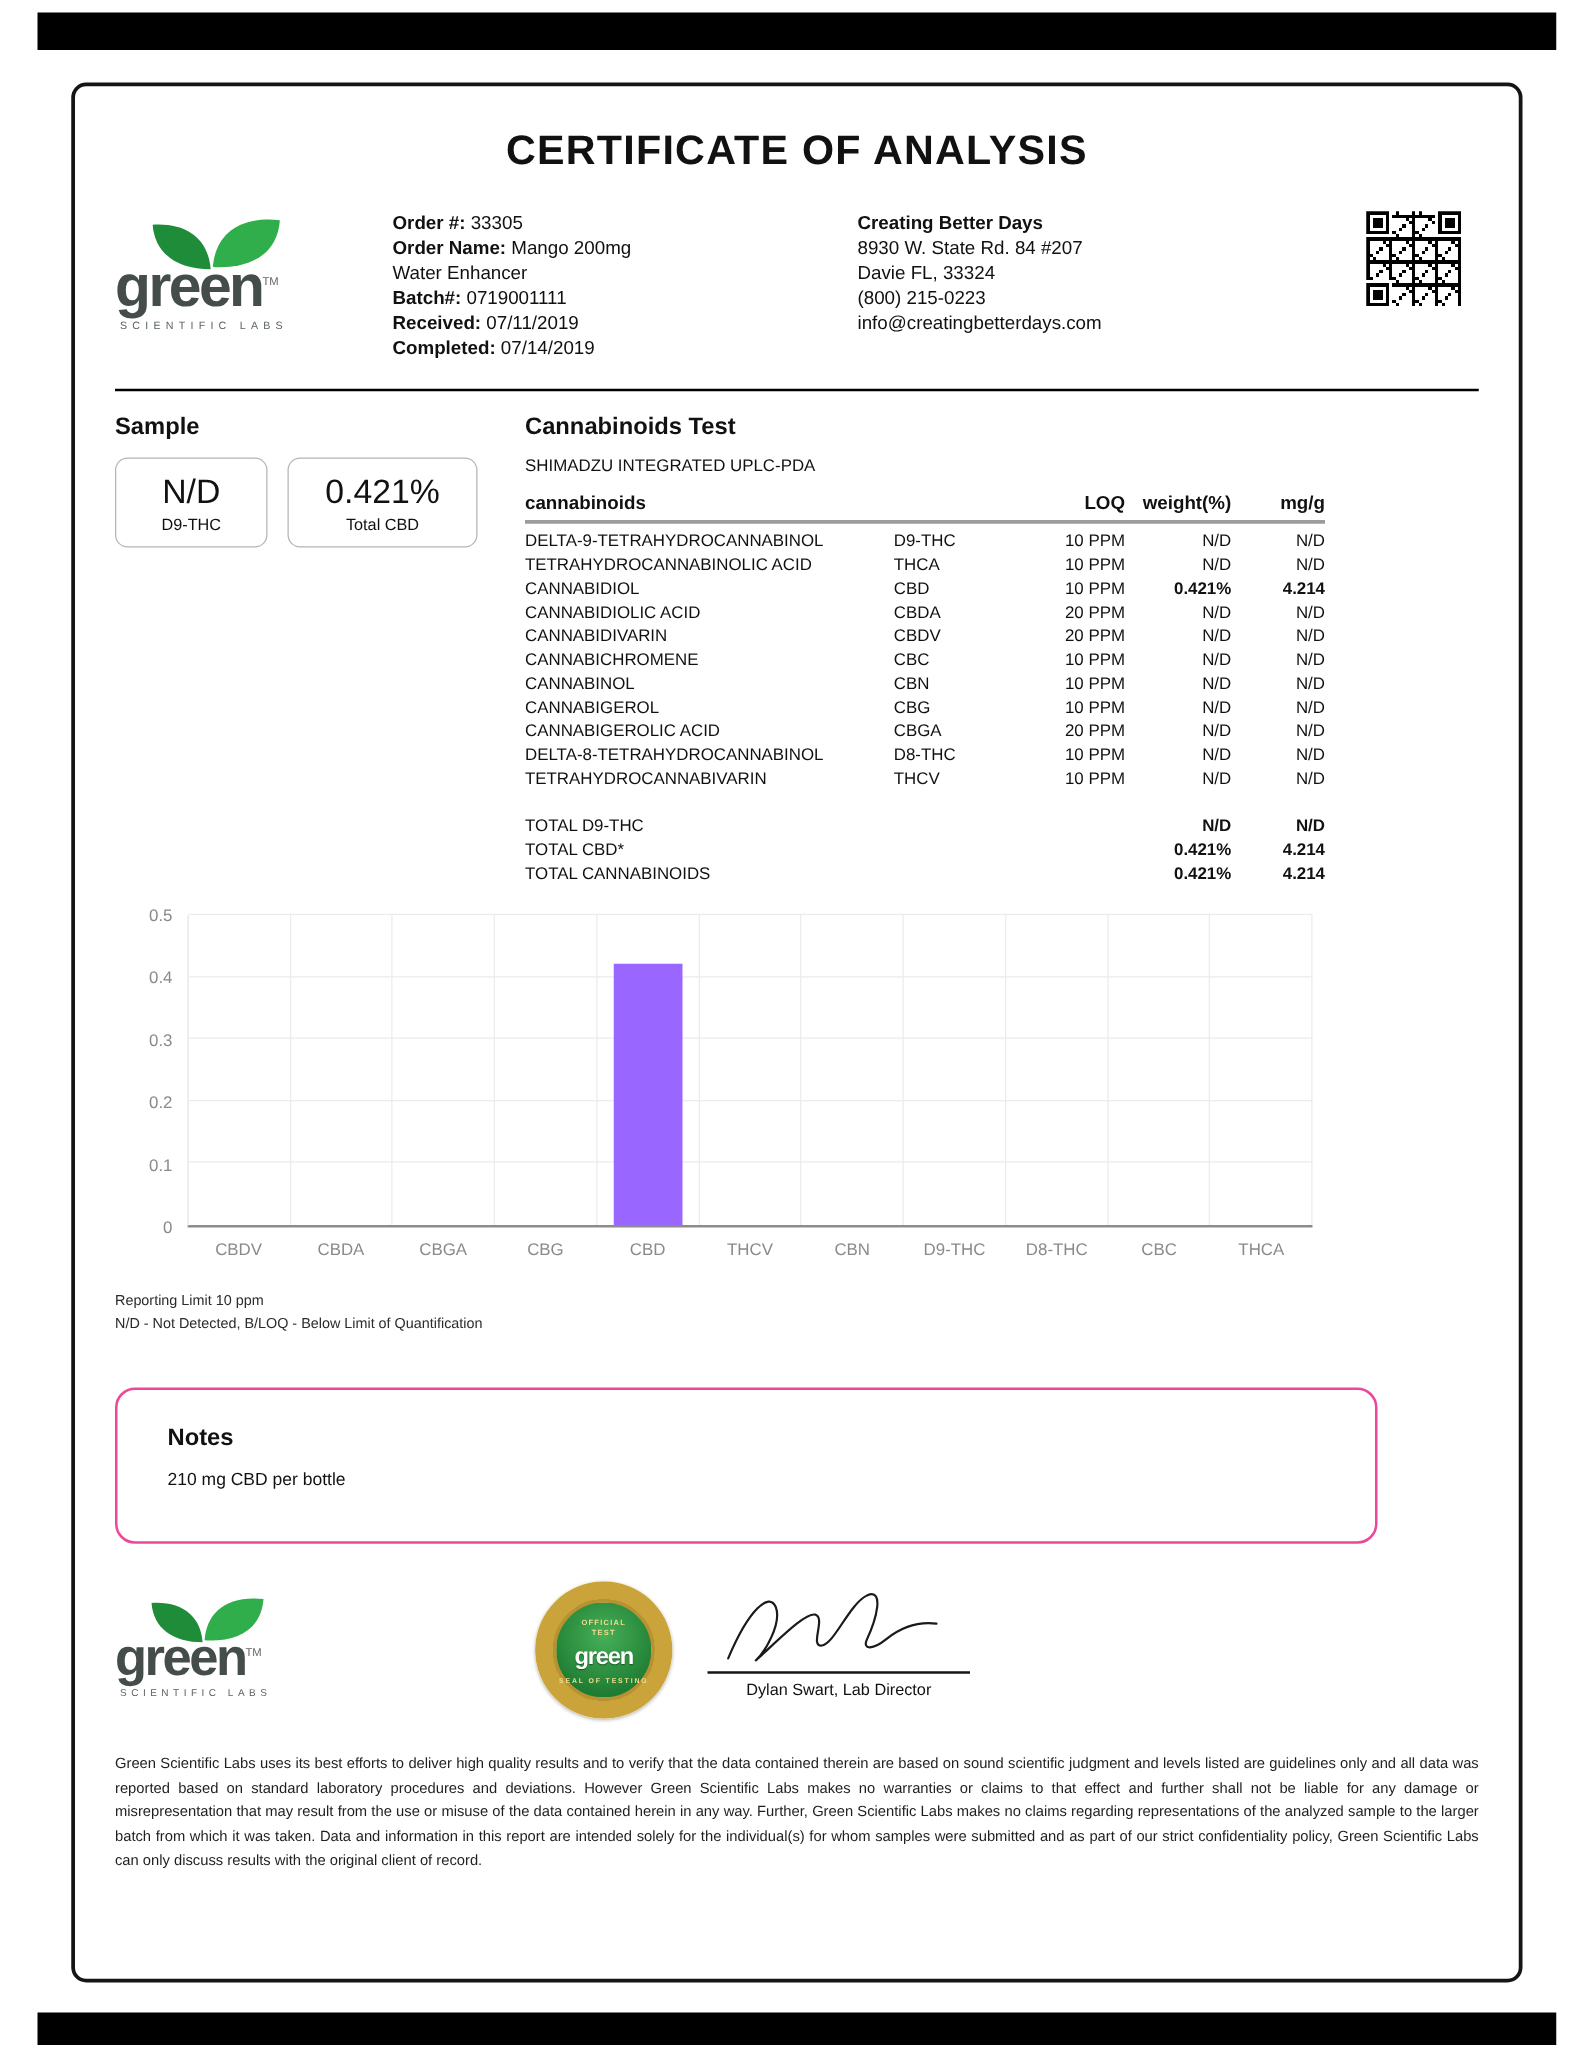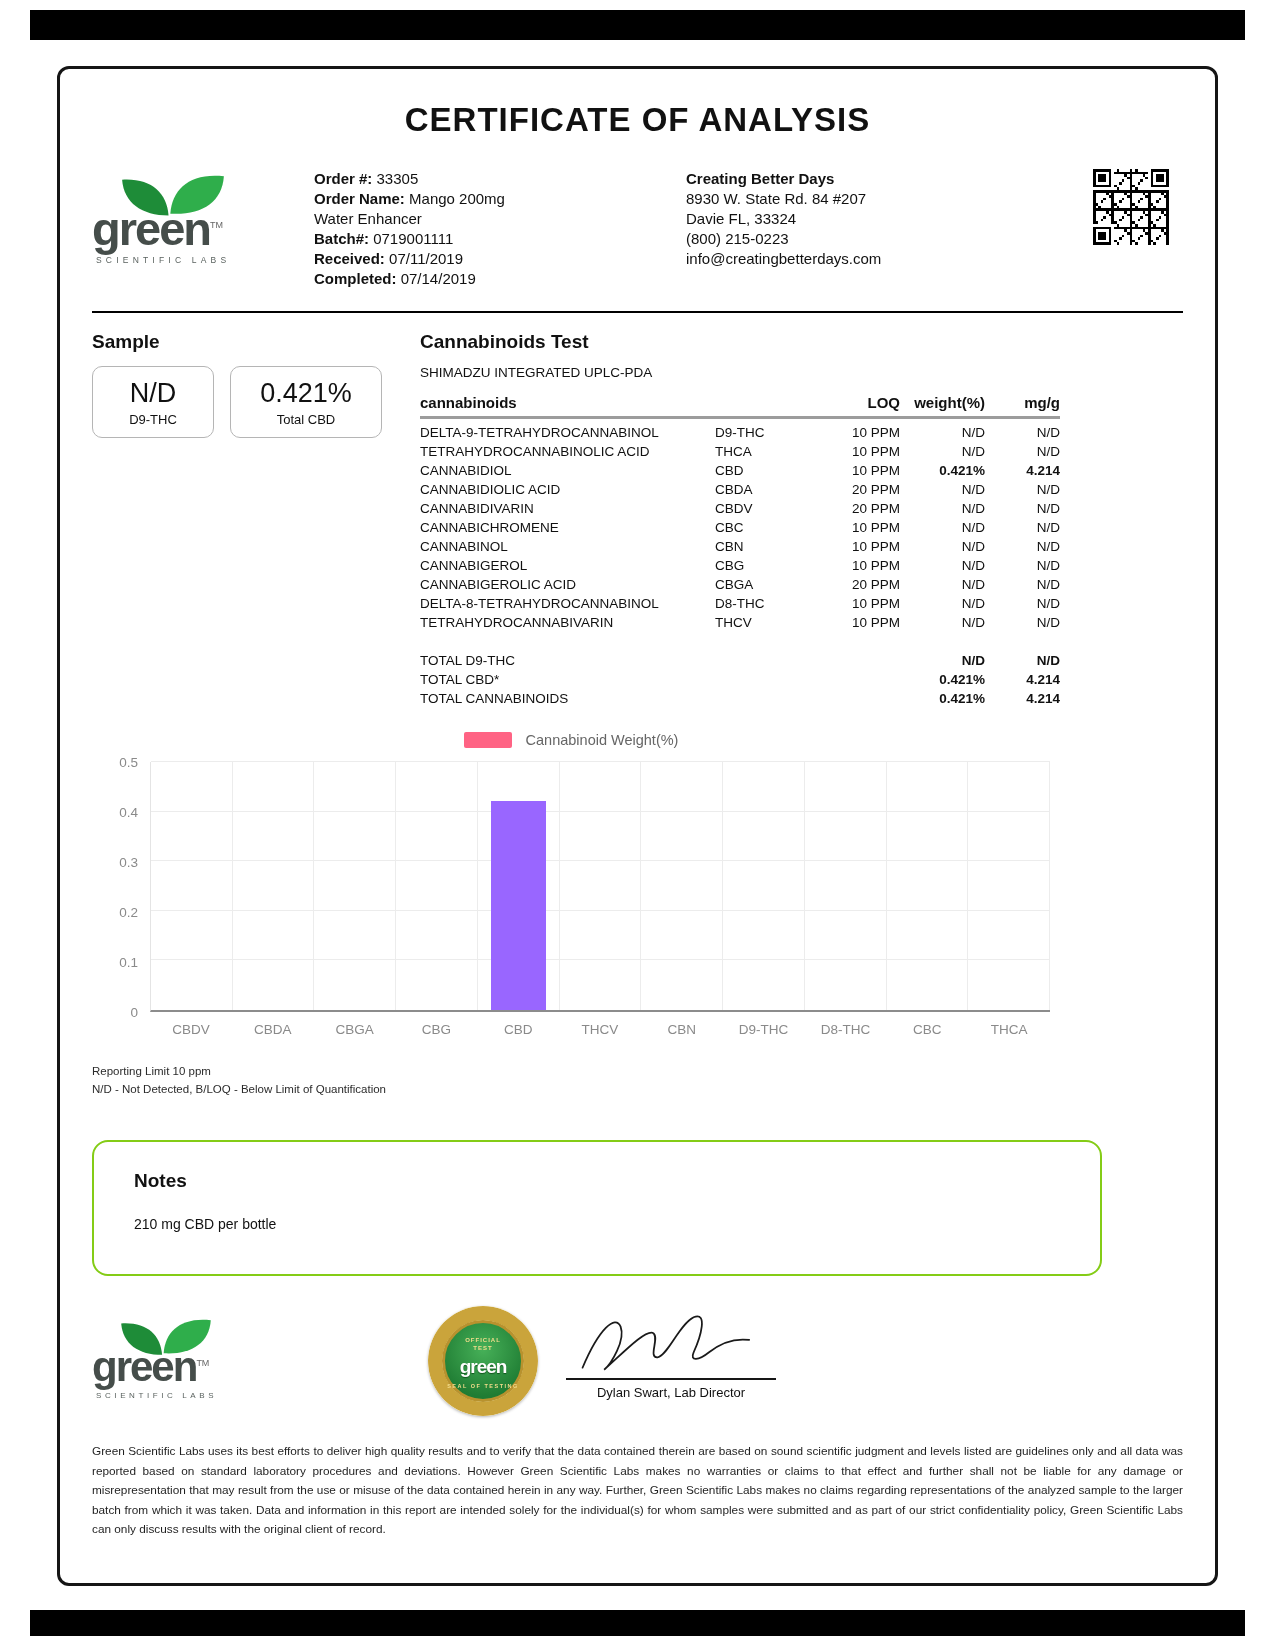--- a/index.html
+++ b/index.html
@@ -95,22 +95,22 @@
   .gridline-h { position: absolute; left: 0; right: 0; height: 1px; background: #ececec; }
   .chart-col { flex: 1; position: relative; border-right: 1px solid #ececec; }
   .chart-col .bar-rect { position: absolute; bottom: 0; left: 16%; width: 68%; }
   .x-axis-row { display: flex; margin-top: 10px; }
   .y-axis-spacer { width: 58px; }
   .x-axis { flex: 1; display: flex; }
   .xtick { flex: 1; text-align: center; font-size: 13.5px; color: #8a8a8a; }
 
   .footnotes { margin-top: 26px; font-size: 11.5px; line-height: 17.5px; color: #2b2b2b; }
 
-  .notes-box { margin-top: 42px; width: 1010px; border: 2px solid #84cc16; border-radius: 16px; padding: 28px 40px 42px; }
-  .notes-body { font-size: 14px; margin-top: 24px; }
+  .notes-box { margin-top: 42px; width: 1010px; border: 2px solid #ec4899; border-radius: 16px; padding: 28px 40px 42px; }
+  .notes-body { font-size: 14px; margin-top: 13px; }
 
   
   .footer-row { display: flex; align-items: flex-start; margin-top: 30px; }
   .f-logo { width: 186px; margin-top: 8px; }
   .f-logo .leaves { width: 104px; height: 44px; margin-left: 22px; margin-bottom: -12px; }
   .f-logo .logo-word { font-size: 42px; }
   .f-logo .logo-sub { font-size: 8px; letter-spacing: 3.6px; }
   .f-address { margin-left: 44px; font-size: 15px; line-height: 21px; margin-top: 6px; }
   .seal { margin-left: 150px; width: 110px; height: 110px; border-radius: 50%;
           background: radial-gradient(circle, #f6e8ab 0 52%, #caa43b 53% 70%, #ecd584 71% 86%, #c79f37 87% 100%);
@@ -557,24 +557,20 @@
               <div class="total-name">TOTAL CANNABINOIDS</div>
               <div class="c-weight bold">0.421%</div>
               <div class="c-mg bold">4.214</div>
             </div>
           </div>
       </div>
     </div>
   </div>
 
   <div class="chart">
-    <div class="legend">
-      <span class="swatch" style="background: rgb(255, 99, 132);"></span>
-      <span class="legend-label">Cannabinoid Weight(%)</span>
-    </div>
     <div class="chart-body">
       <div class="y-axis">
           <div class="ytick" style="bottom: 0%;">0</div>
           <div class="ytick" style="bottom: 20%;">0.1</div>
           <div class="ytick" style="bottom: 40%;">0.2</div>
           <div class="ytick" style="bottom: 60%;">0.3</div>
           <div class="ytick" style="bottom: 80%;">0.4</div>
           <div class="ytick" style="bottom: 100%;">0.5</div>
         </div>
       <div class="plot">

